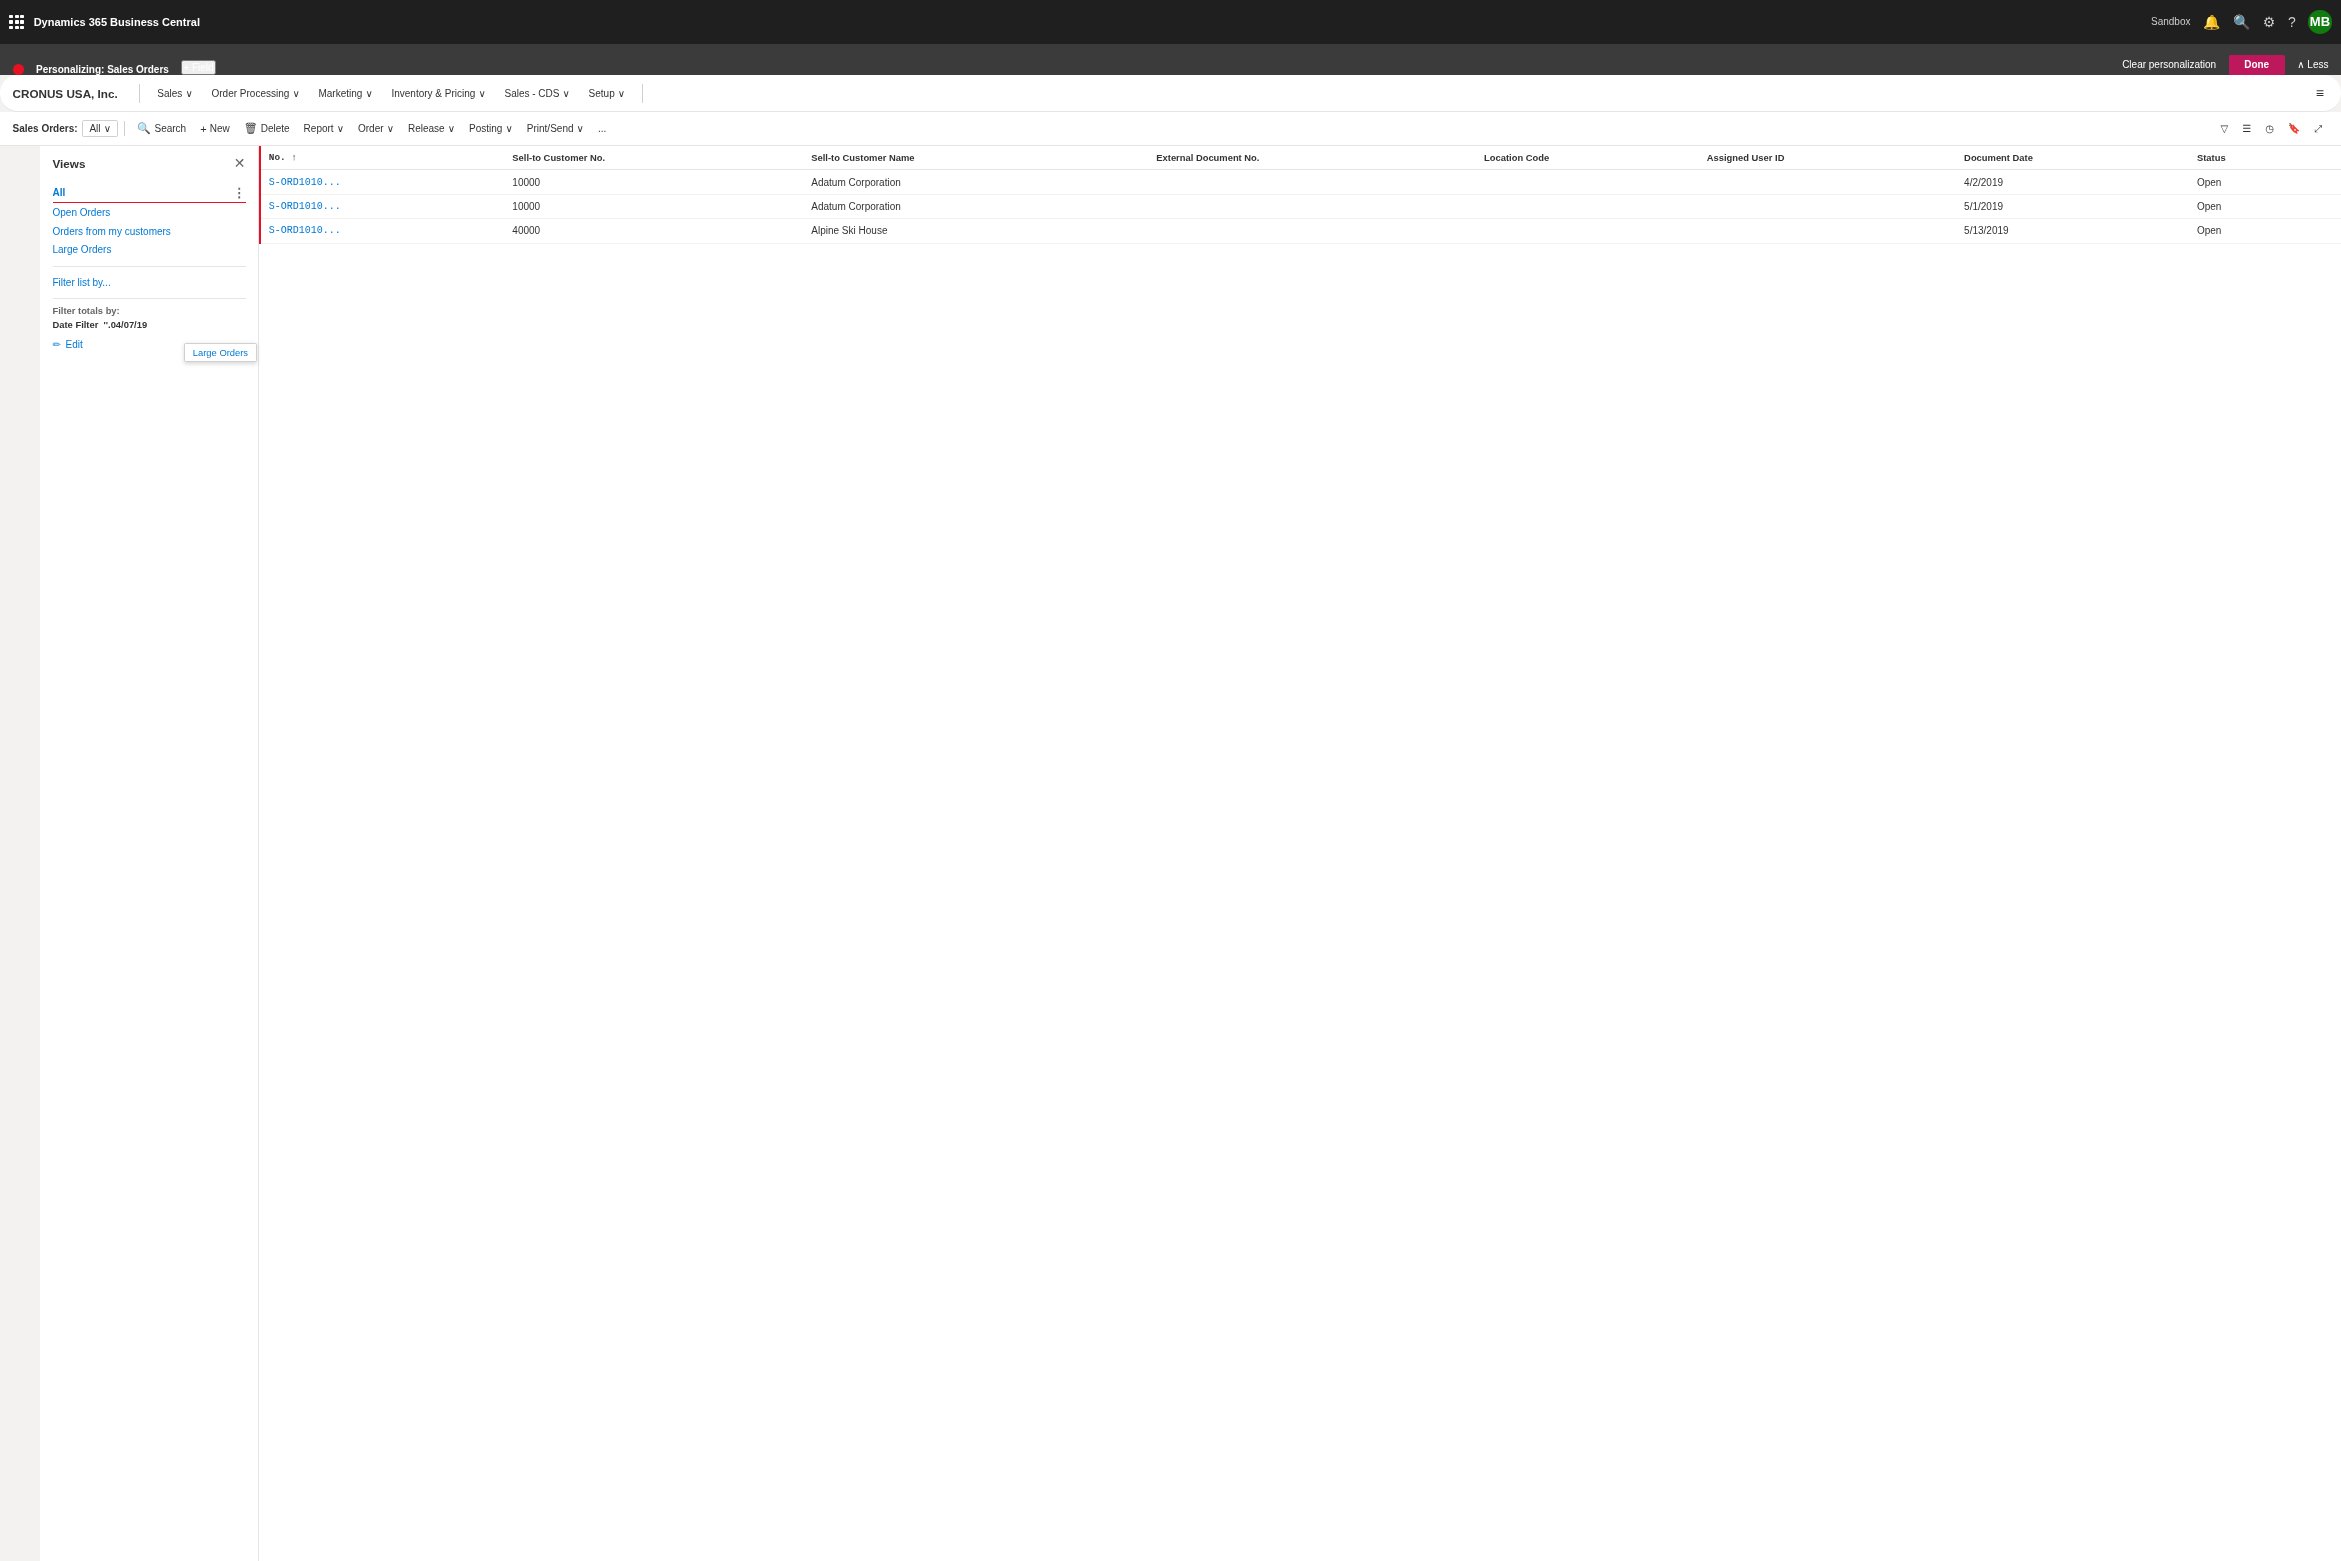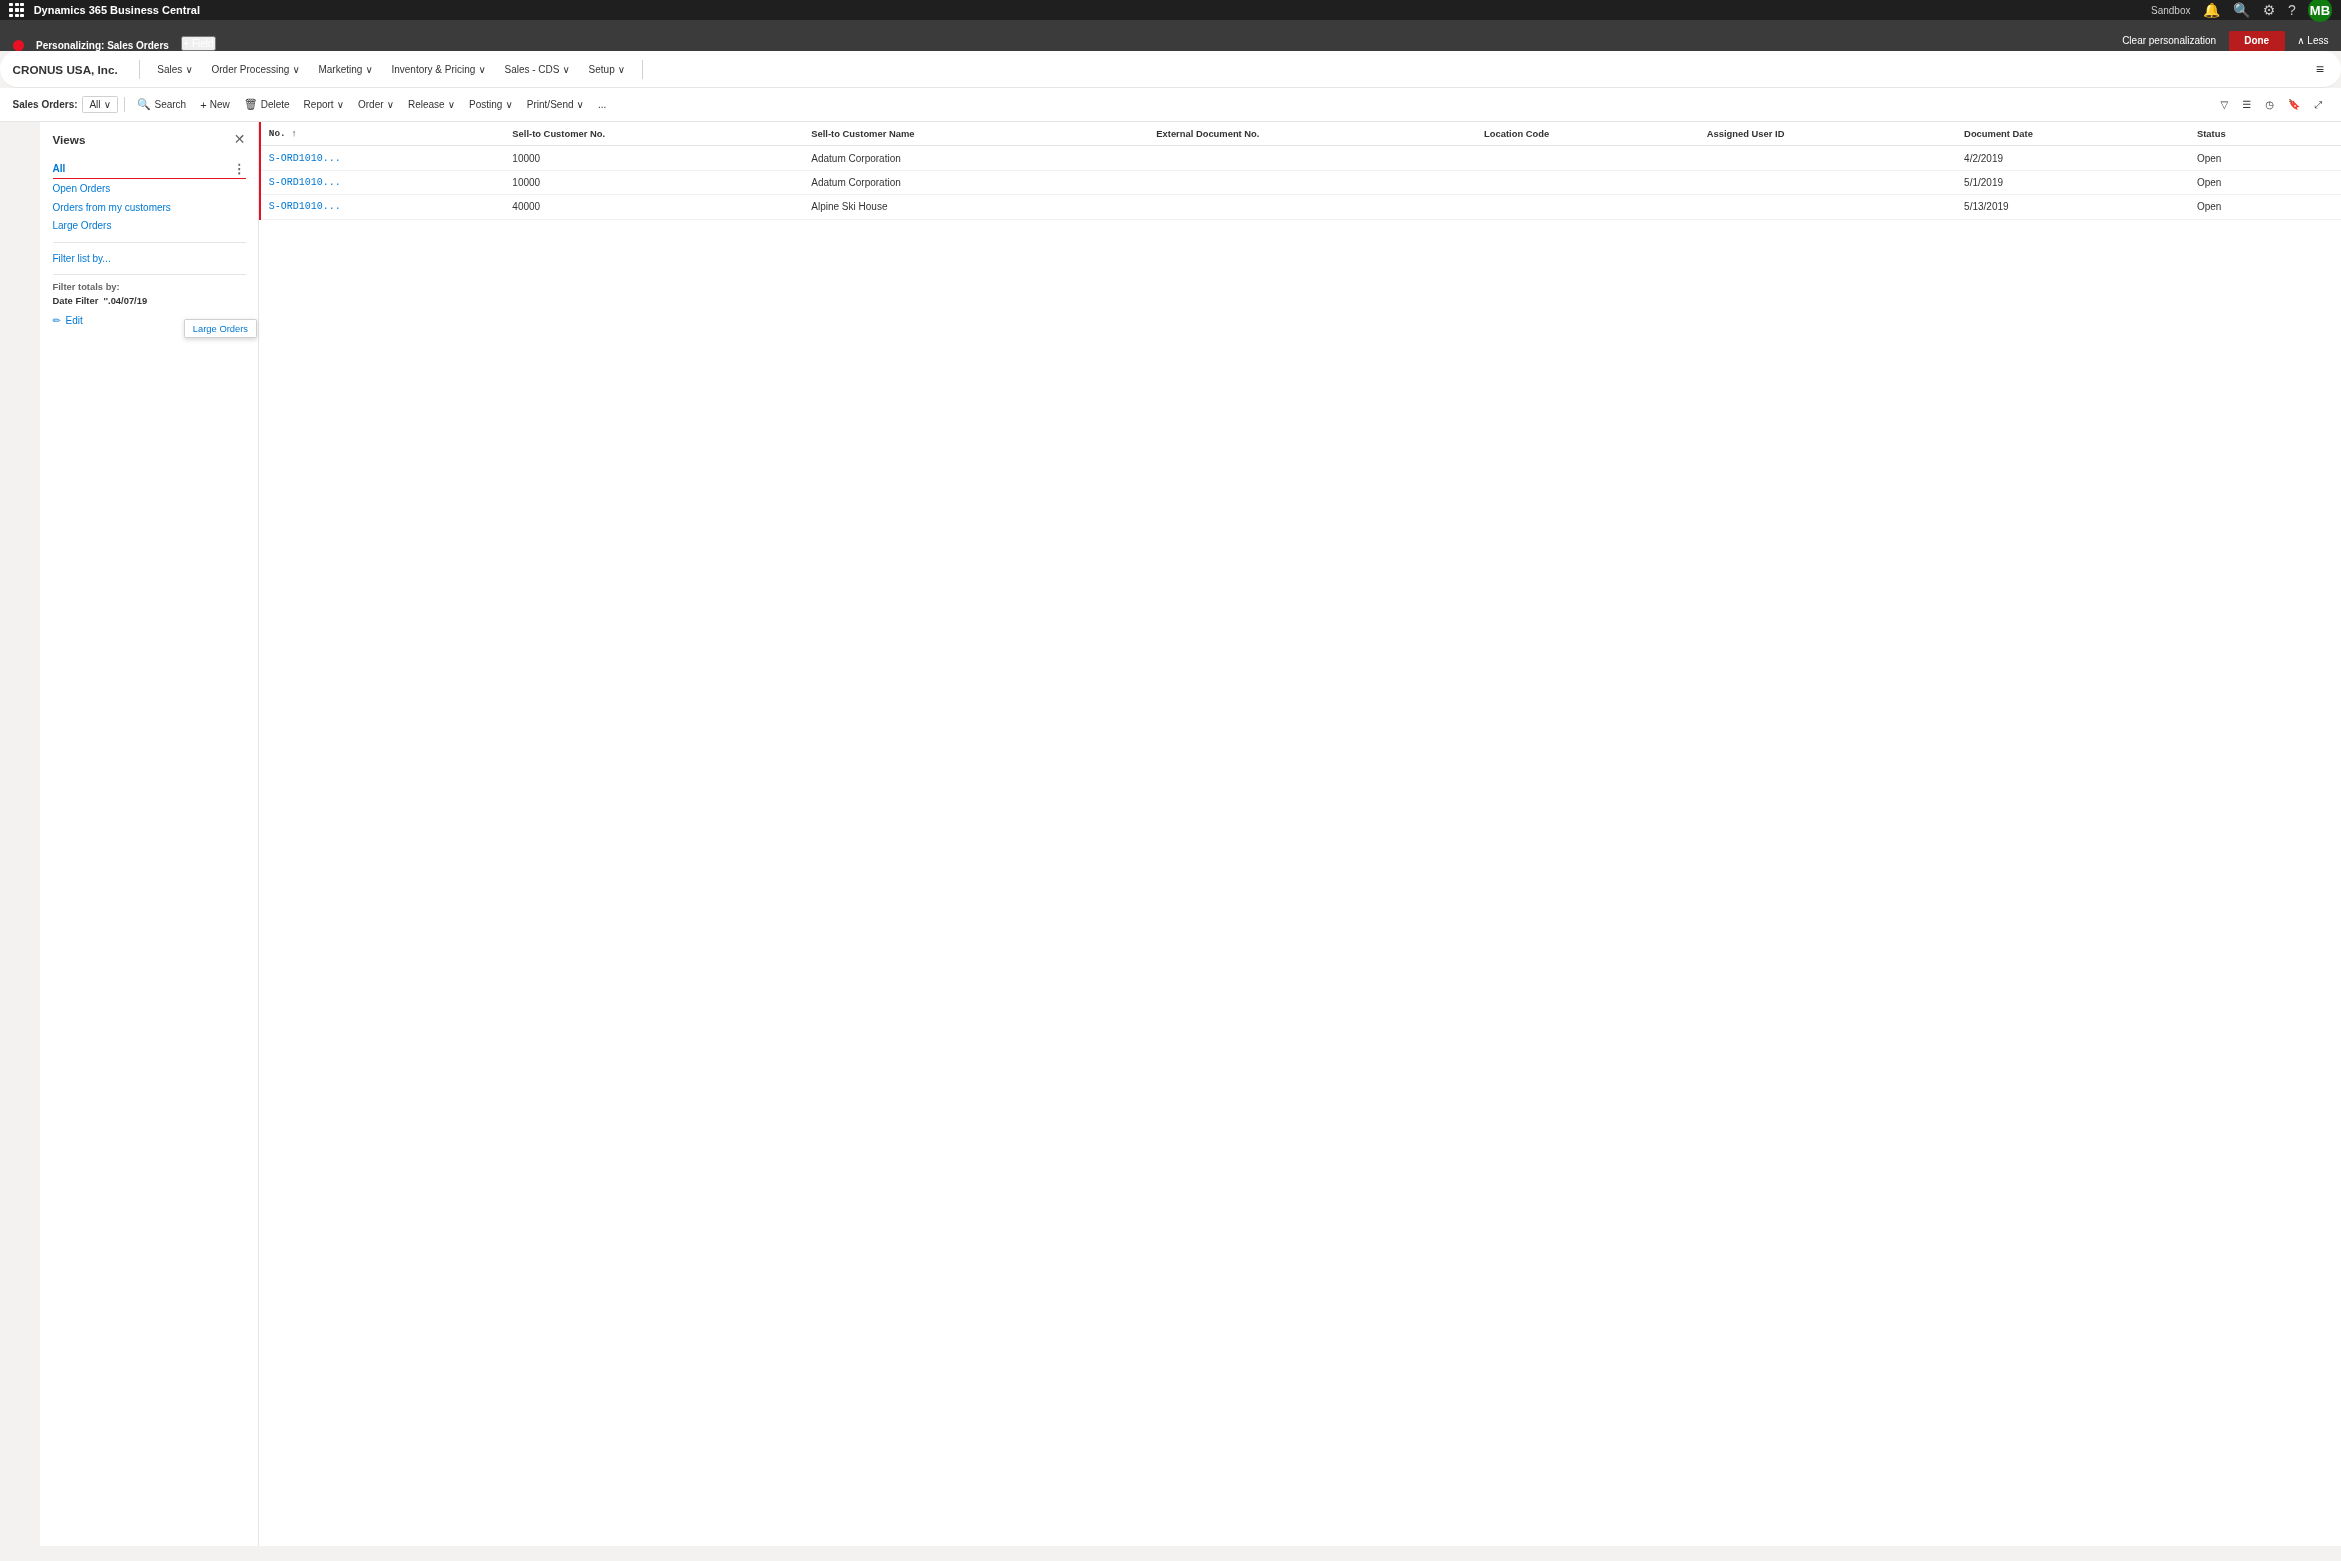--- a/index.html
+++ b/index.html
@@ -2,21 +2,21 @@
 <html style="font-size:12.5px"><head>
   <meta charset="utf-8">
   <style>
     * { box-sizing: border-box; margin: 0; padding: 0; }
     body { font-family: 'Segoe UI', sans-serif; font-size: 10px; background: #f3f2f1; overflow-x: hidden; }
 
     
     .top-bar {
       background: #1f1f1f;
       color: #fff;
-      height: 20px;
+      height: 44px;
       display: flex;
       align-items: center;
       padding: 0 9.4px;
       gap: 9.4px;
     }
     .top-bar-grid-icon { display: grid; grid-template-columns: repeat(3, 3.9px); grid-template-rows: repeat(3, 3.9px); gap: 1.6px; cursor: pointer; }
     .top-bar-grid-icon span { width: 3.9px; height: 3.9px; background: #fff; border-radius: 0.8px; }
     .app-title { font-size: 11px; font-weight: 600; flex: 1; }
     .top-bar-right { display: flex; align-items: center; gap: 12.5px; }
     .sandbox-label { font-size: 10px; color: #ccc; }
@@ -32,21 +32,21 @@
       align-items: flex-end;
       padding: 0 12.5px;
       gap: 12.5px;
     }
     .personalizing-dot { width: 11px; height: 11px; background: #e81123; border-radius: 50%; }
     .personalizing-text { font-size: 10px; }
     .personalizing-text span { font-weight: 700; }
     .field-btn { display: flex; align-items: center; gap: 3.1px; color: #fff; font-size: 10px; cursor: pointer; }
     .personalizing-right { margin-left: auto; display: flex; align-items: center; gap: 12.5px; }
     .clear-personalization { color: #fff; font-size: 10px; cursor: pointer; text-decoration: none; }
-    .done-btn { background: #b91c1c; color: #fff; border: none; padding: 4.7px 15.6px; font-size: 10px; font-weight: 600; cursor: pointer; border-radius: 1.6px; }
+    .done-btn { background: #be185d; color: #fff; border: none; padding: 4.7px 15.6px; font-size: 10px; font-weight: 600; cursor: pointer; border-radius: 1.6px; }
     .less-btn { color: #fff; font-size: 10px; cursor: pointer; display: flex; align-items: center; gap: 3.1px; }
 
     
     .main-nav {
       background: #fff;
       border-bottom: 0.8px solid #e5e5e5;
       height: 37px;
       display: flex;
       align-items: center;
       padding: 0 12.5px;

